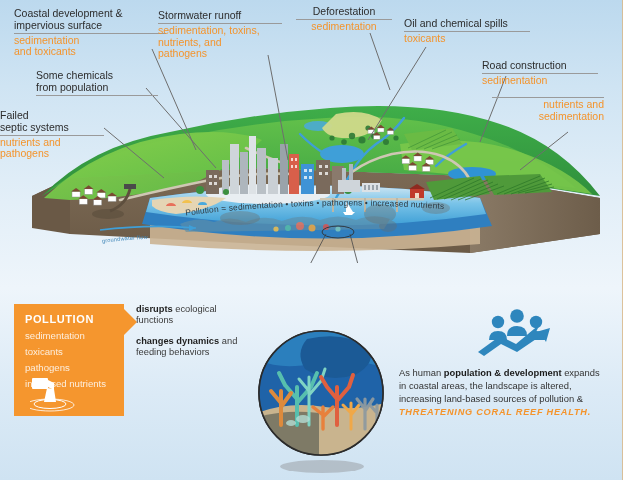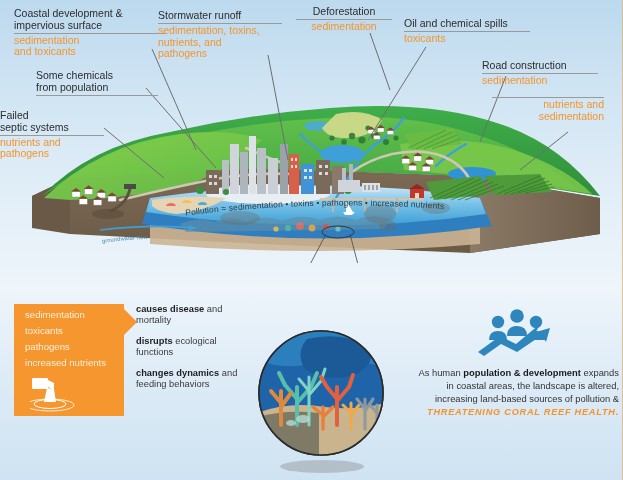--- a/index.html
+++ b/index.html
@@ -57,21 +57,21 @@
   #effects .ef b{color:#1f1f1f}
   
   #reef{position:absolute;left:257px;top:329px;width:128px;height:128px;}
   #reef-shadow{
     position:absolute;left:280px;top:460px;width:84px;height:13px;
     border-radius:50%;background:#9aa0a6;opacity:.55;
   }
   
   #people-icon{position:absolute;left:472px;top:308px;width:90px;height:48px;}
   #right-text{
-    position:absolute;left:399px;top:366px;width:220px;text-align:right;
+    position:absolute;left:399px;top:366px;width:220px;text-align:left;
     font-size:9.4px;line-height:13.2px;color:#333;
   }
   #right-text b{color:#1a1a1a}
   #right-text .hl{
     color:#f4942c;font-weight:bold;letter-spacing:.75px;font-size:9.2px;font-style:italic;
   }
 </style>
 </head>
 <body>
 
@@ -425,38 +425,36 @@
     <div class="sub">sedimentation</div>
   </div>
 
   <div class="callout ta-r" style="left:492px;top:96px;width:112px">
     <div class="rule"></div>
     <div class="sub">nutrients and
 sedimentation</div>
   </div>
 
   <div id="pollution-box">
+    <div class="pb-title">POLLUTION</div>
     <div class="pb-item">sedimentation</div>
     <div class="pb-item">toxicants</div>
     <div class="pb-item">pathogens</div>
     <div class="pb-item">increased nutrients</div>
     <svg id="pipe-icon" viewBox="0 0 66 36">
       <rect x="2" y="2" width="16" height="11" rx="1" fill="#ffffff"></rect>
       <path d="M18,4 L24,7 L24,14 L18,11 Z" fill="#ffffff"></path>
       <path d="M17,12 L24,13 L26,26 L14,26 Z" fill="#ffffff"></path>
       <ellipse cx="20" cy="28" rx="16" ry="4.5" fill="none" stroke="#ffffff" stroke-width="1"></ellipse>
       <ellipse cx="20" cy="29" rx="24" ry="6" fill="none" stroke="#ffffff" stroke-width="1" opacity=".8"></ellipse>
     </svg>
   </div>
   <div id="pollution-arrow"></div>
 
   <div id="effects">
-    <div class="ef">
-      <b>causes disease</b><span> and mortality</span>
-    </div>
     <div class="ef">
       <b>disrupts</b><span> ecological functions</span>
     </div>
     <div class="ef">
       <b>changes dynamics</b><span> and feeding behaviors</span>
     </div>
   </div>
 
   <svg id="reef" viewBox="0 0 128 128">
     <defs>

